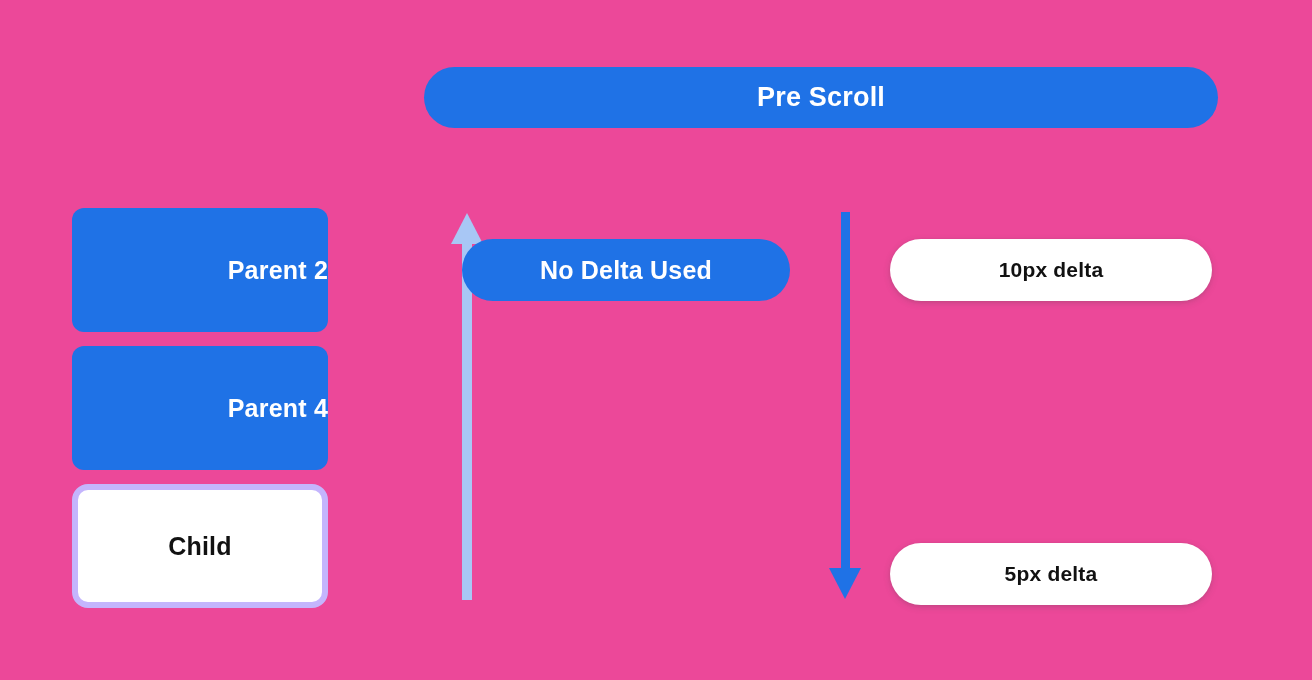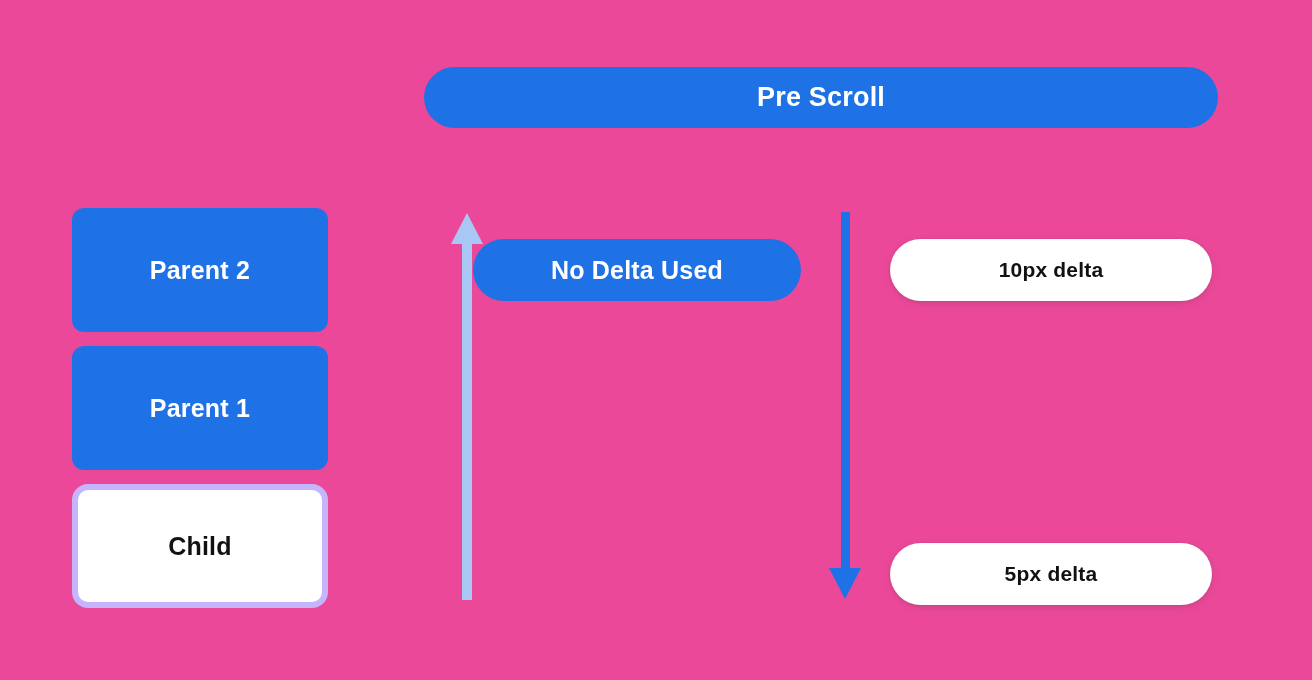--- a/index.html
+++ b/index.html
@@ -57,20 +57,21 @@
   .stack-box-label {
     font-size: 25px;
     font-weight: bold;
     letter-spacing: 0.2px;
   }
   .stack-box.filled {
     height: 124px;
     background: #1f72e6;
     border-radius: 12px;
     margin-bottom: 14px;
+    justify-content: flex-end;
   }
   .stack-box.filled .stack-box-label {
     color: #ffffff;
   }
   .stack-box.outlined {
     height: 124px;
     background: #ffffff;
     border: 6px solid #c4b5fd;
     border-radius: 16px;
   }
@@ -79,21 +80,21 @@
   }
 
   
   .arrow {
     position: absolute;
   }
 
   
   .center-pill {
     position: absolute;
-    left: 473px;
+    left: 462px;
     height: 62px;
     background: #1f72e6;
     border-radius: 31px;
     display: flex;
     align-items: center;
     justify-content: center;
     padding: 0 34px;
     box-sizing: border-box;
   }
   .center-pill-label {
@@ -140,21 +141,21 @@
     <span class="header-pill-label">Pre Scroll</span>
   </div>
 
   <div class="box-stack">
 
     <div class="stack-box filled">
       <span class="stack-box-label">Parent 2</span>
     </div>
 
     <div class="stack-box filled">
-      <span class="stack-box-label">Parent 1</span>
+      <span class="stack-box-label">Parent 4</span>
     </div>
 
     <div class="stack-box outlined">
       <span class="stack-box-label">Child</span>
     </div>
 
   </div>
 
   <svg class="arrow" style="left:447px; top:208px;" width="40" height="396" viewBox="0 0 40 396">
     <rect x="15" y="30" width="10" height="362" fill="#a8c7f5"></rect>

